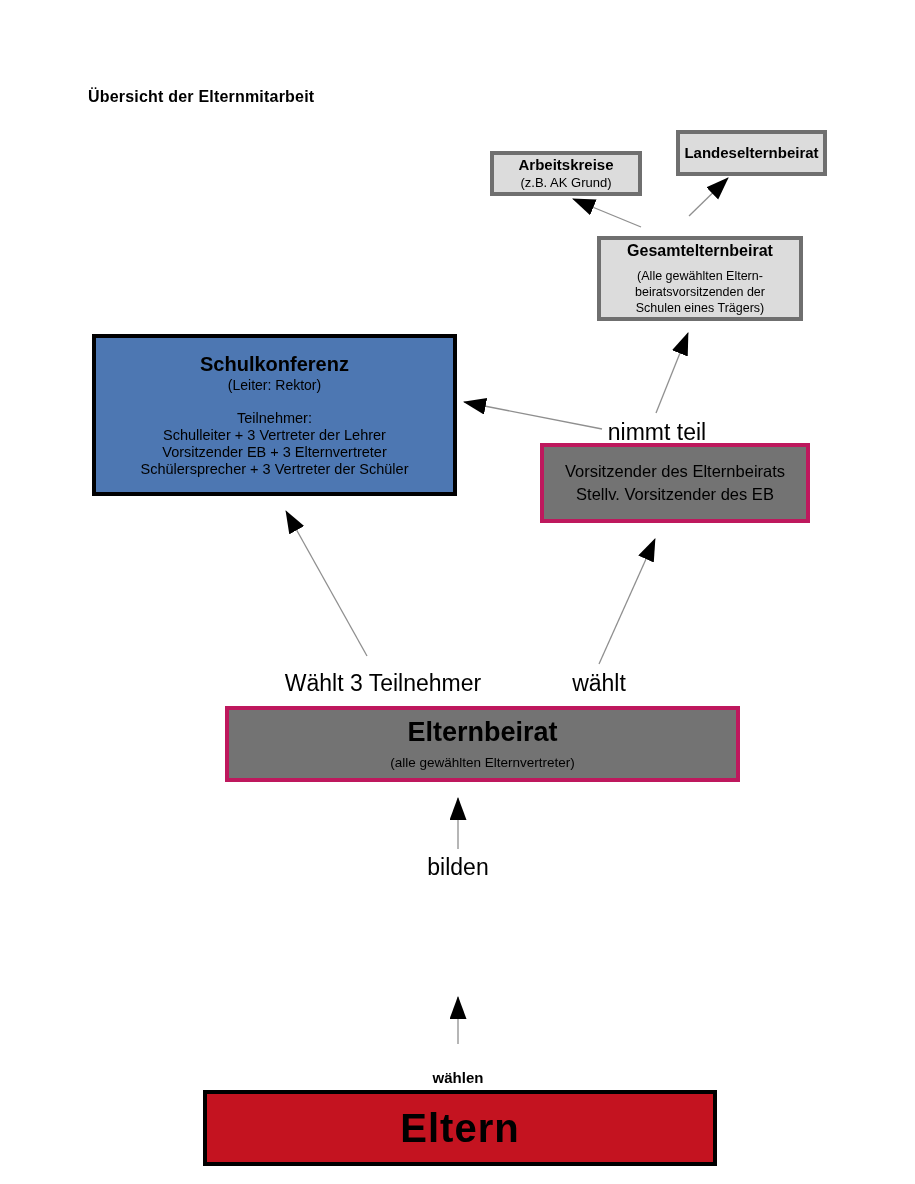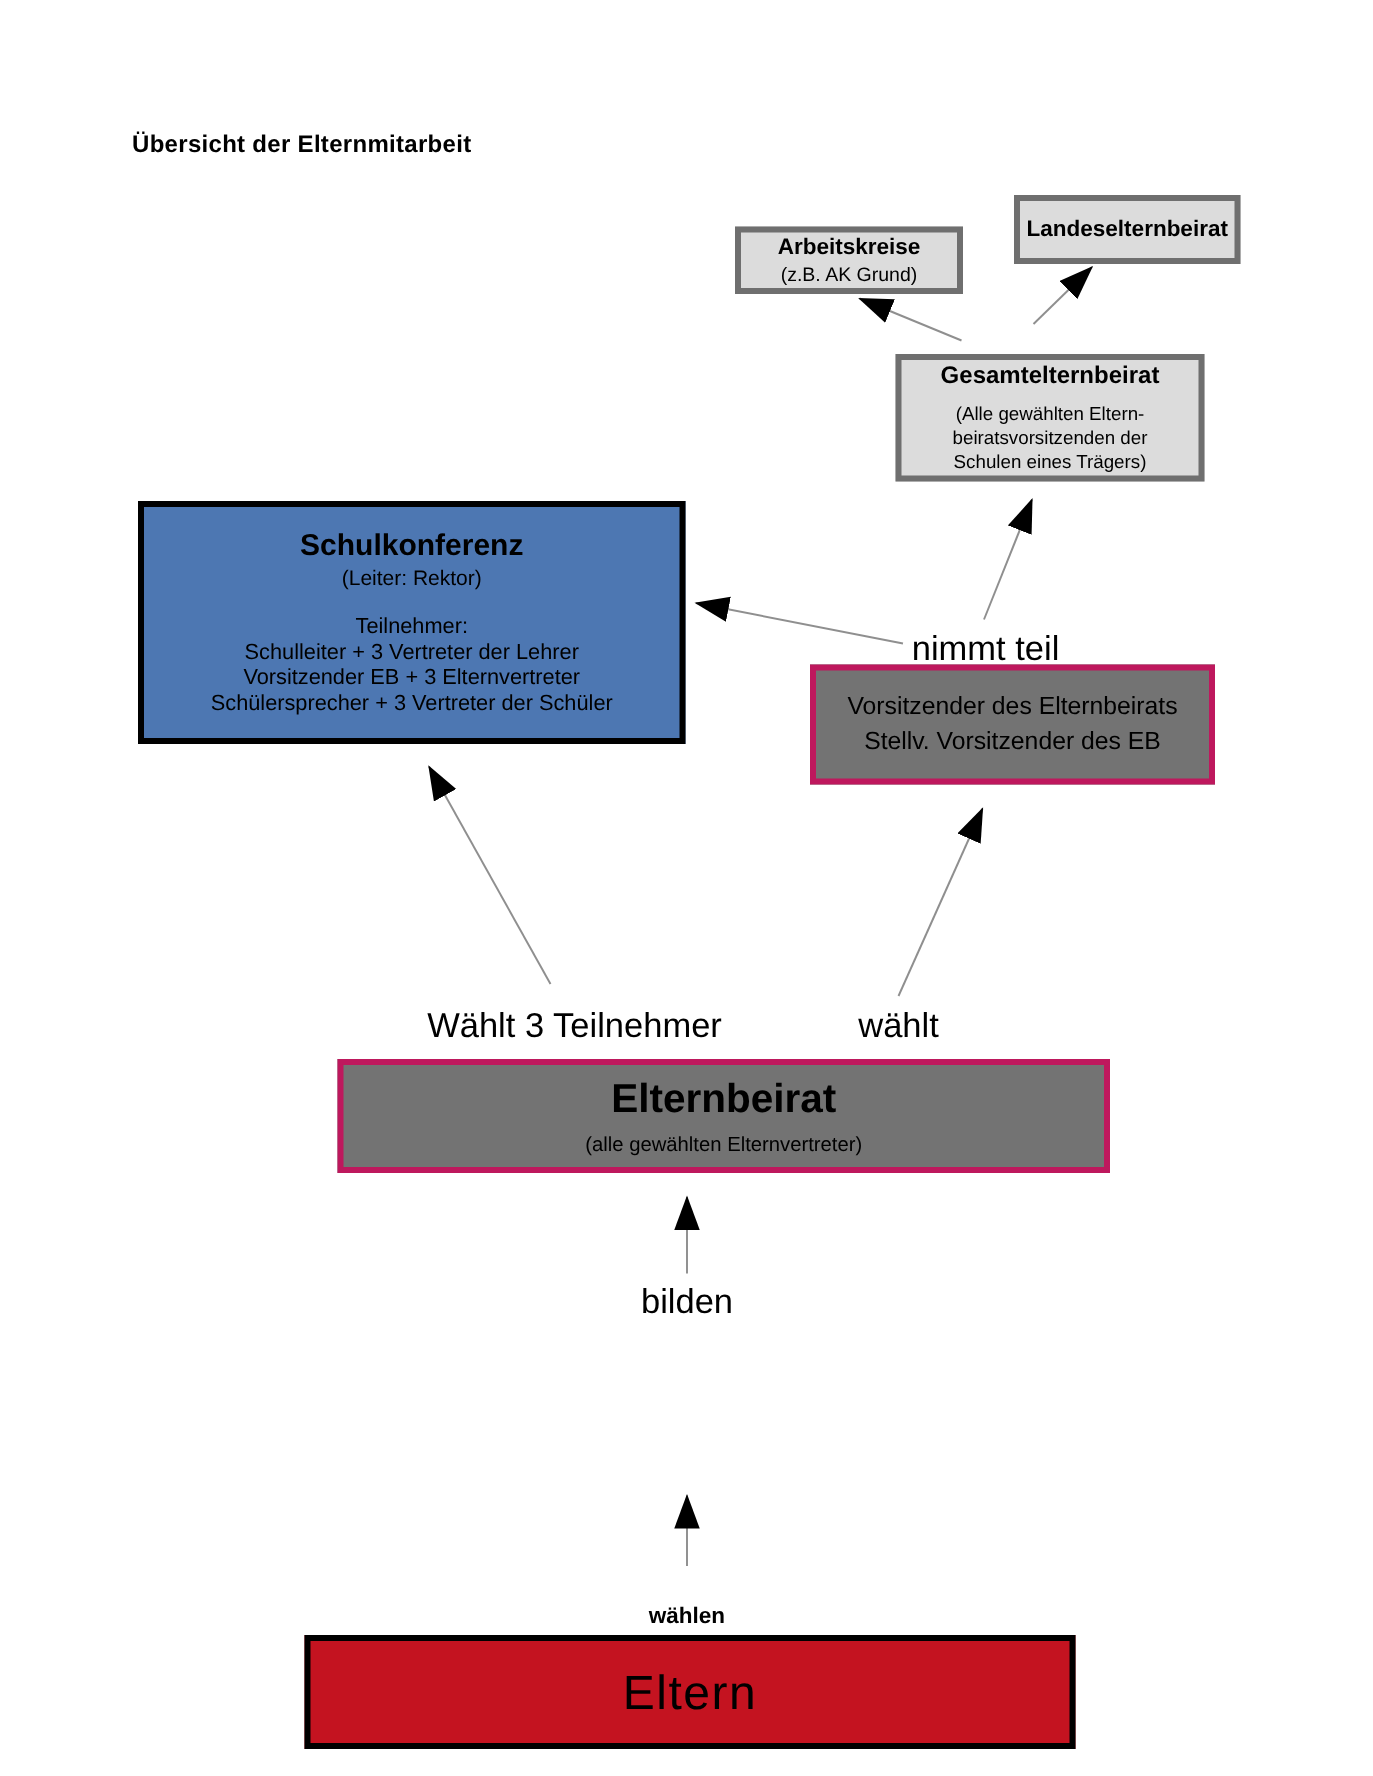--- a/index.html
+++ b/index.html
@@ -30,21 +30,21 @@
   .gap6{height:7px;}
   .t20b{font-size:20px;font-weight:bold;}
   .t14{font-size:14px;}
   .t145{font-size:14.5px;line-height:1.17;}
   .gap14{height:15px;}
   .t165{font-size:16.5px;line-height:1.4;}
   .t27b{font-size:27px;font-weight:bold;}
   .t135{font-size:13.5px;margin-top:6px;}
   .t18b{font-size:18px;font-weight:bold;}
   .t18{font-size:18px;margin-top:2px;}
-  .t36b{font-size:32px;font-weight:normal;letter-spacing:1px;}
+  .t36b{font-size:40px;font-weight:bold;letter-spacing:1px;}
   .flabel{position:absolute;text-align:center;font-size:23px;}
   .flabel.bold{font-size:15px;font-weight:bold;}
 </style>
 </head>
 <body>
 
 <div class="canvas">
 
   <h1 class="page-title">Übersicht der Elternmitarbeit</h1>
 

